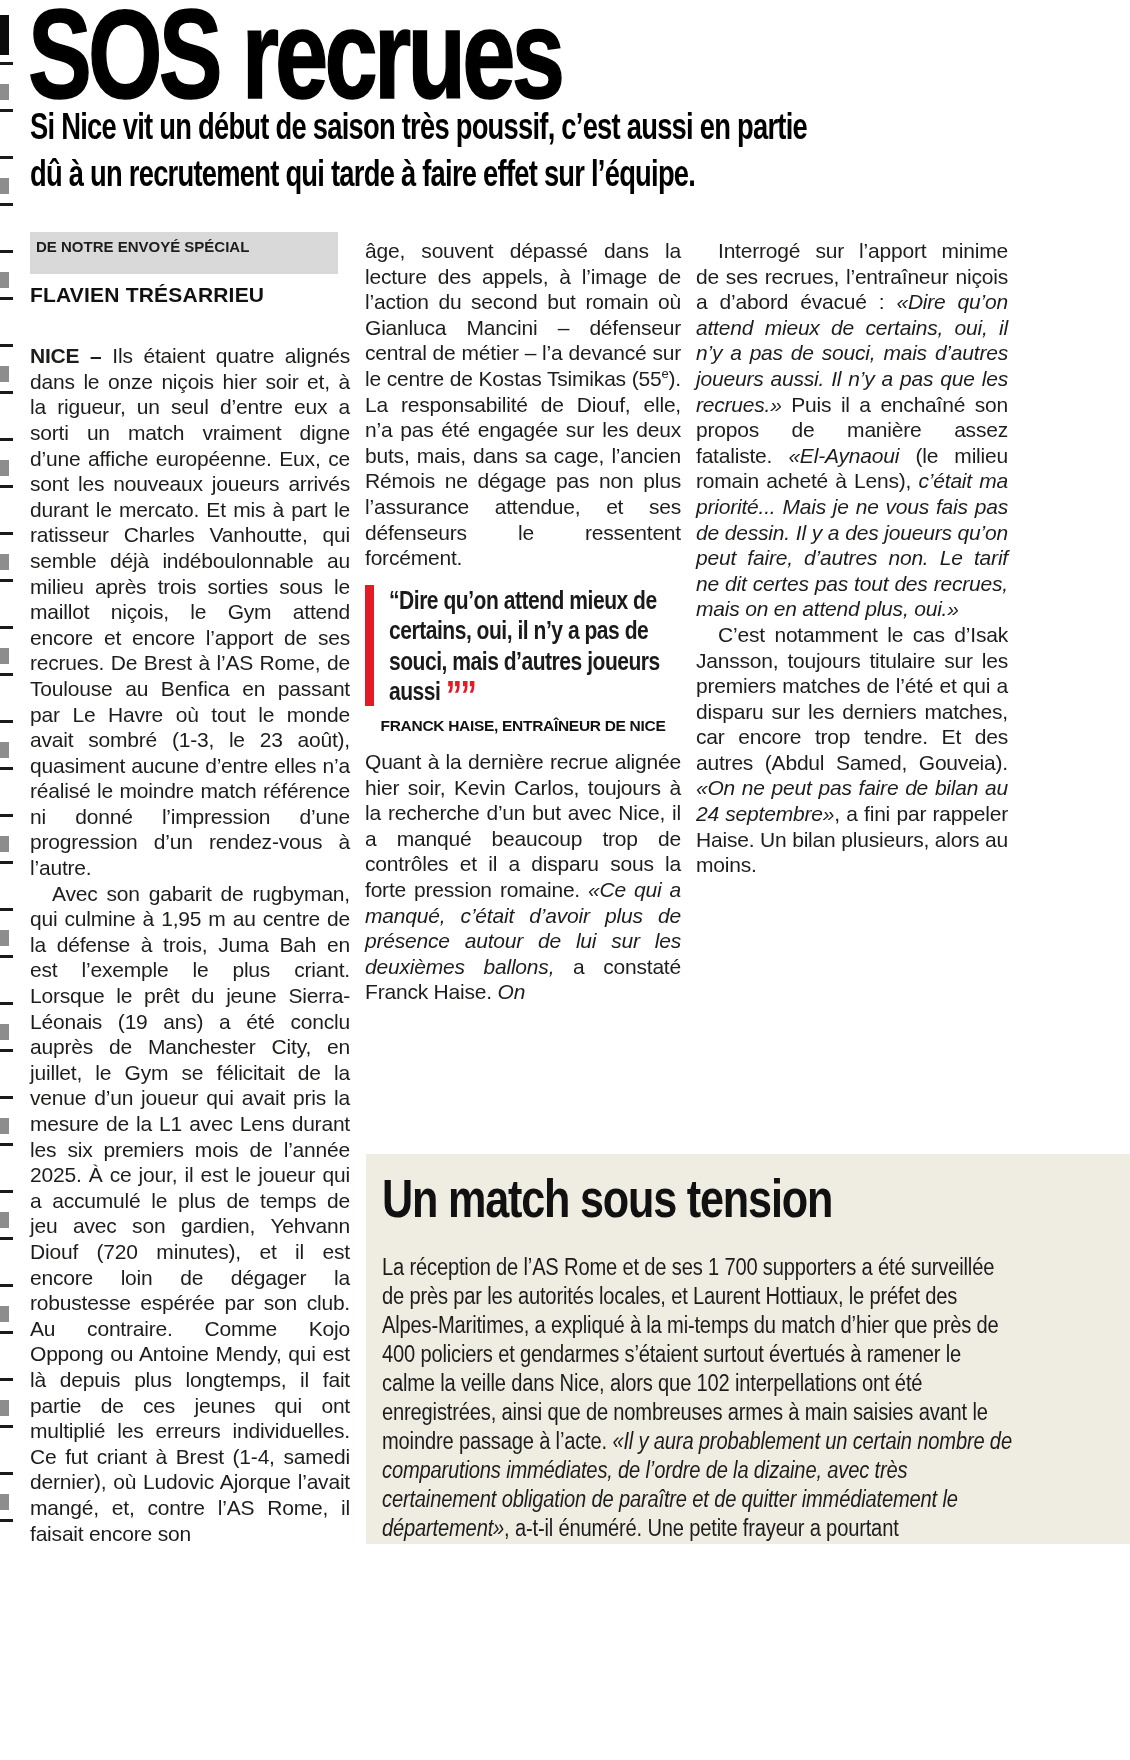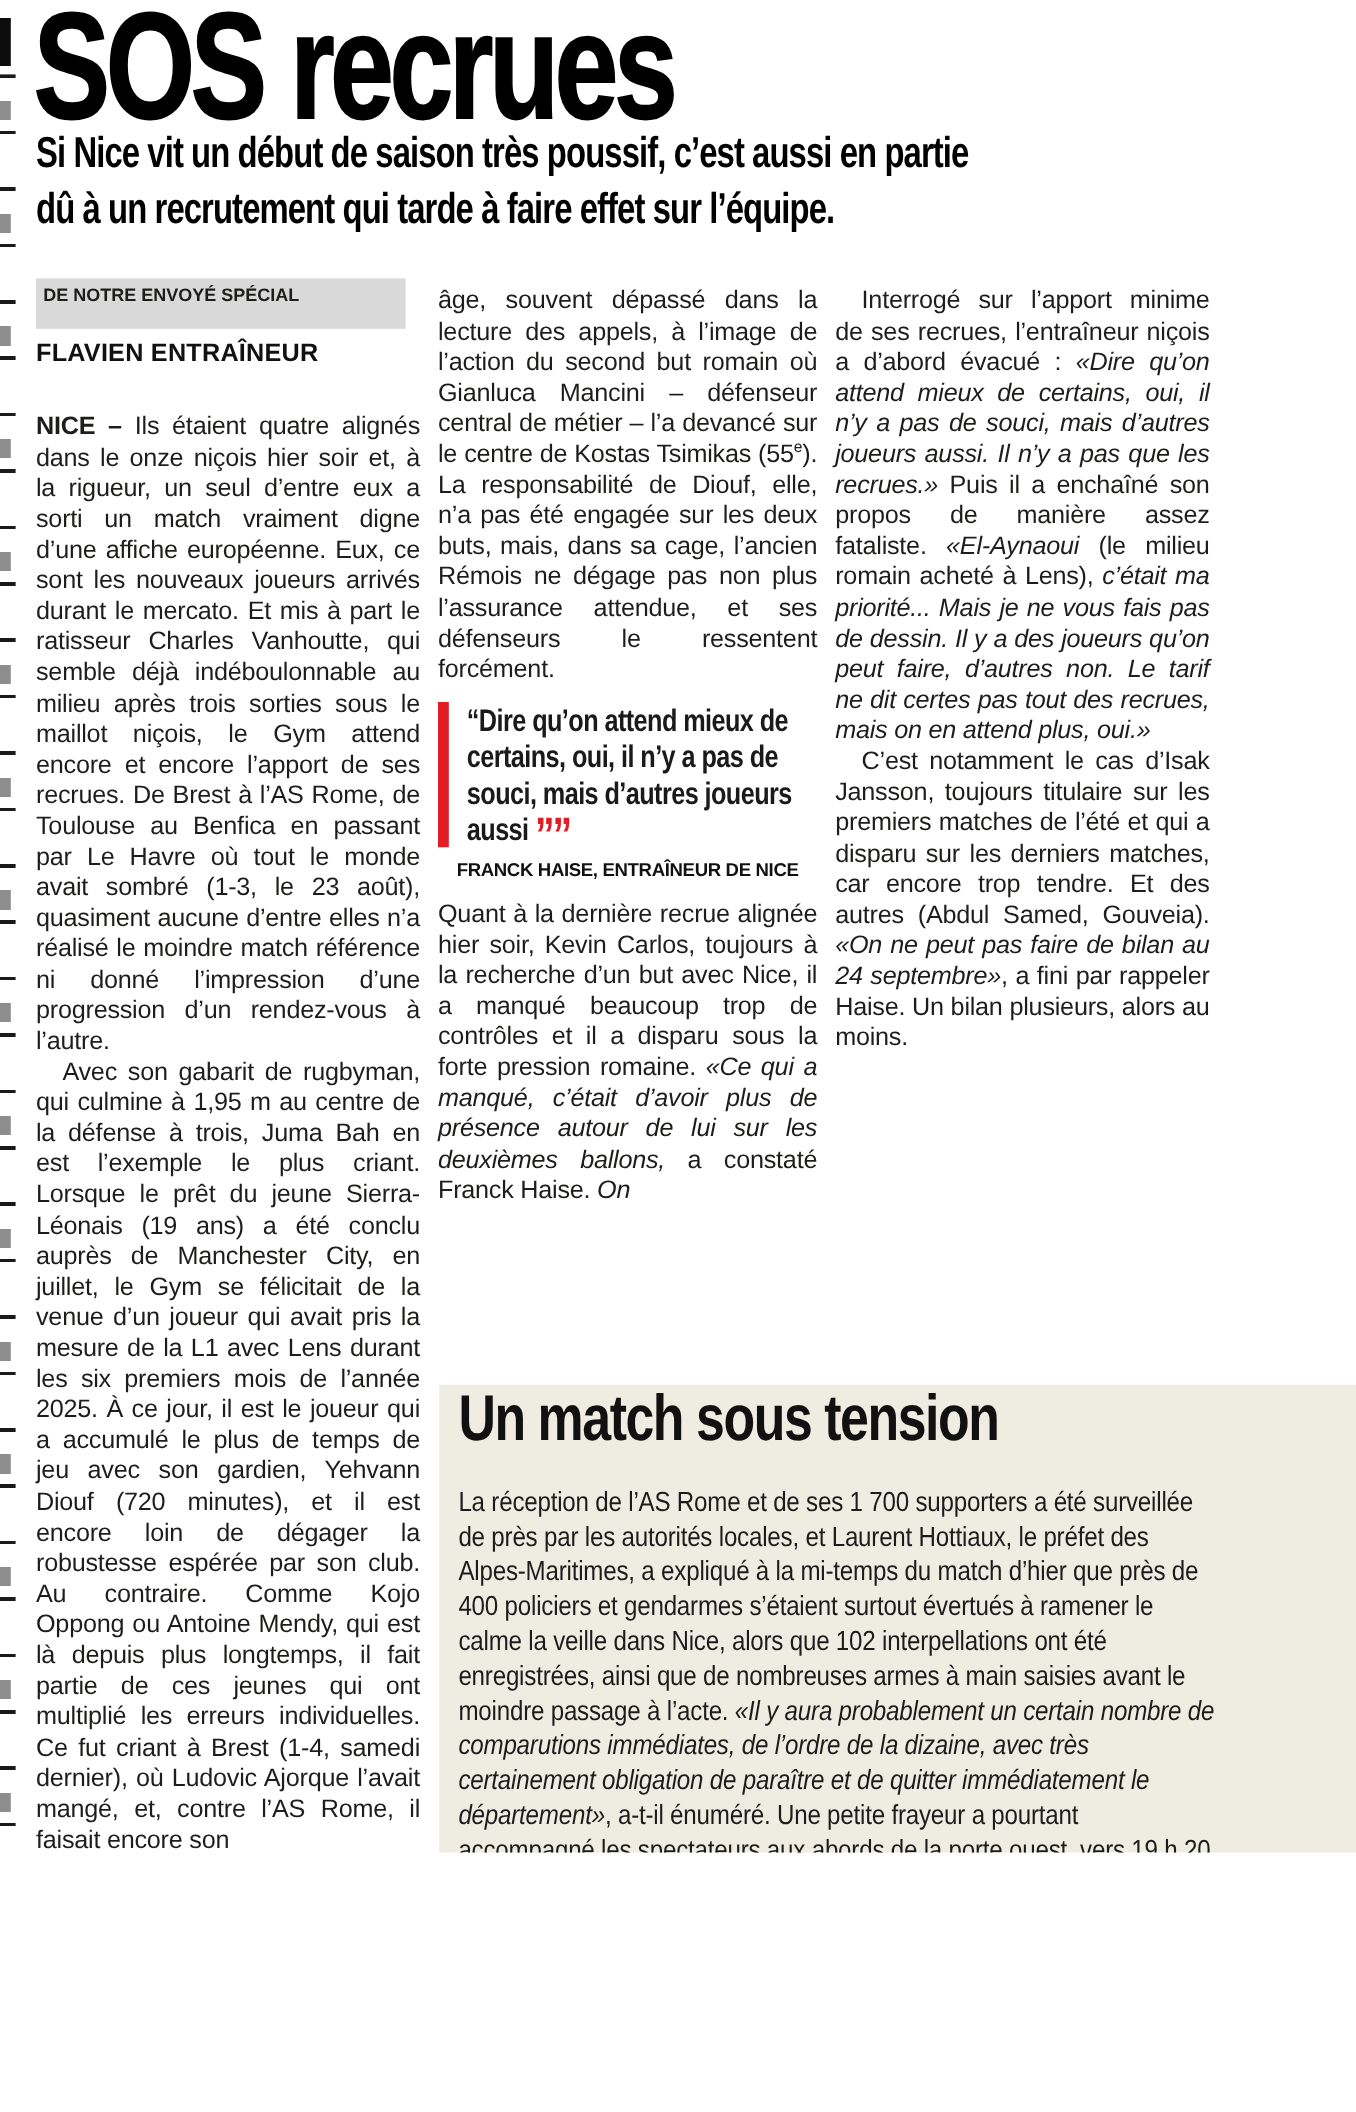--- a/index.html
+++ b/index.html
@@ -58,21 +58,21 @@
   .pq-open{font-weight:bold;}
   .pq-close{color:var(--red,#e11c24);font-size:1.55em;line-height:0;vertical-align:-0.22em;letter-spacing:-2px;}
   .pq-attrib{
     display:block;text-align:center;font-weight:bold;font-size:15.5px;letter-spacing:-0.3px;
     margin-top:7px;color:#111;text-indent:0;
   }
 
   
   .box{
     position:absolute;left:366px;top:1154px;width:764px;height:592px;background:#efede2;
-    box-sizing:border-box;padding:0 0 0 16px;
+    box-sizing:border-box;padding:16px 0 0 16px;
   }
   .box-title{
     margin:0;font-size:54px;font-weight:bold;letter-spacing:-1.5px;line-height:1.05;color:#111;
     transform:scaleX(0.8);transform-origin:0 0;white-space:nowrap;
   }
   .box-text{
     margin:26px 0 0 0;width:720px;
     font-size:23px;line-height:29px;letter-spacing:-0.2px;color:#1c1c1c;
     transform:scaleX(0.875);transform-origin:0 0;text-align:left;
   }
@@ -86,21 +86,21 @@
   <div class="edge-bar"></div>
 
   <h1 class="headline">SOS recrues</h1>
 
   <p class="subtitle">
     <span class="inner">Si Nice vit un début de saison très poussif, c’est aussi en partie dû à un recrutement qui tarde à faire effet sur l’équipe.</span>
   </p>
 
   <section class="col col1">
     <div class="kicker" style="background: rgb(217, 217, 217);">DE NOTRE ENVOYÉ SPÉCIAL</div>
-    <div class="author">FLAVIEN ENTRAÎNEUR</div>
+    <div class="author">FLAVIEN TRÉSARRIEU</div>
     <p class="first-p"><span class="seg-b">NICE – </span><span>Ils étaient quatre alignés dans le onze niçois hier soir et, à la rigueur, un seul d’entre eux a sorti un match vraiment digne d’une affiche européenne. Eux, ce sont les nouveaux joueurs arrivés durant le mercato. Et mis à part le ratisseur Charles Vanhoutte, qui semble déjà indéboulonnable au milieu après trois sorties sous le maillot niçois, le Gym attend encore et encore l’apport de ses recrues. De Brest à l’AS Rome, de Toulouse au Benfica en passant par Le Havre où tout le monde avait sombré (1-3, le 23 août), quasiment aucune d’entre elles n’a réalisé le moindre match référence ni donné l’impression d’une progression d’un rendez-vous à l’autre.</span></p>
     <p class="indent"><span>Avec son gabarit de rugbyman, qui culmine à 1,95 m au centre de la défense à trois, Juma Bah en est l’exemple le plus criant. Lorsque le prêt du jeune Sierra-Léonais (19 ans) a été conclu auprès de Manchester City, en juillet, le Gym se félicitait de la venue d’un joueur qui avait pris la mesure de la L1 avec Lens durant les six premiers mois de l’année 2025. À ce jour, il est le joueur qui a accumulé le plus de temps de jeu avec son gardien, Yehvann Diouf (720 minutes), et il est encore loin de dégager la robustesse espérée par son club. Au contraire. Comme Kojo Oppong ou Antoine Mendy, qui est là depuis plus longtemps, il fait partie de ces jeunes qui ont multiplié les erreurs individuelles. Ce fut criant à Brest (1-4, samedi dernier), où Ludovic Ajorque l’avait mangé, et, contre l’AS Rome, il faisait encore son</span></p>
   </section>
 
   <section class="col col2">
     <p><span>âge, souvent dépassé dans la lecture des appels, à l’image de l’action du second but romain où Gianluca Mancini – défenseur central de métier – l’a devancé sur le centre de Kostas Tsimikas (55</span><sup>e</sup><span>). La responsabilité de Diouf, elle, n’a pas été engagée sur les deux buts, mais, dans sa cage, l’ancien Rémois ne dégage pas non plus l’assurance attendue, et ses défenseurs le ressentent forcément.</span></p>
 
     <figure class="pull-quote">
       <blockquote class="pq-quote">
         <span class="pq-text"><span class="pq-open">“</span><span>Dire qu’on attend mieux de certains, oui, il n’y a pas de souci, mais d’autres joueurs aussi </span><span class="pq-close">””</span></span>

